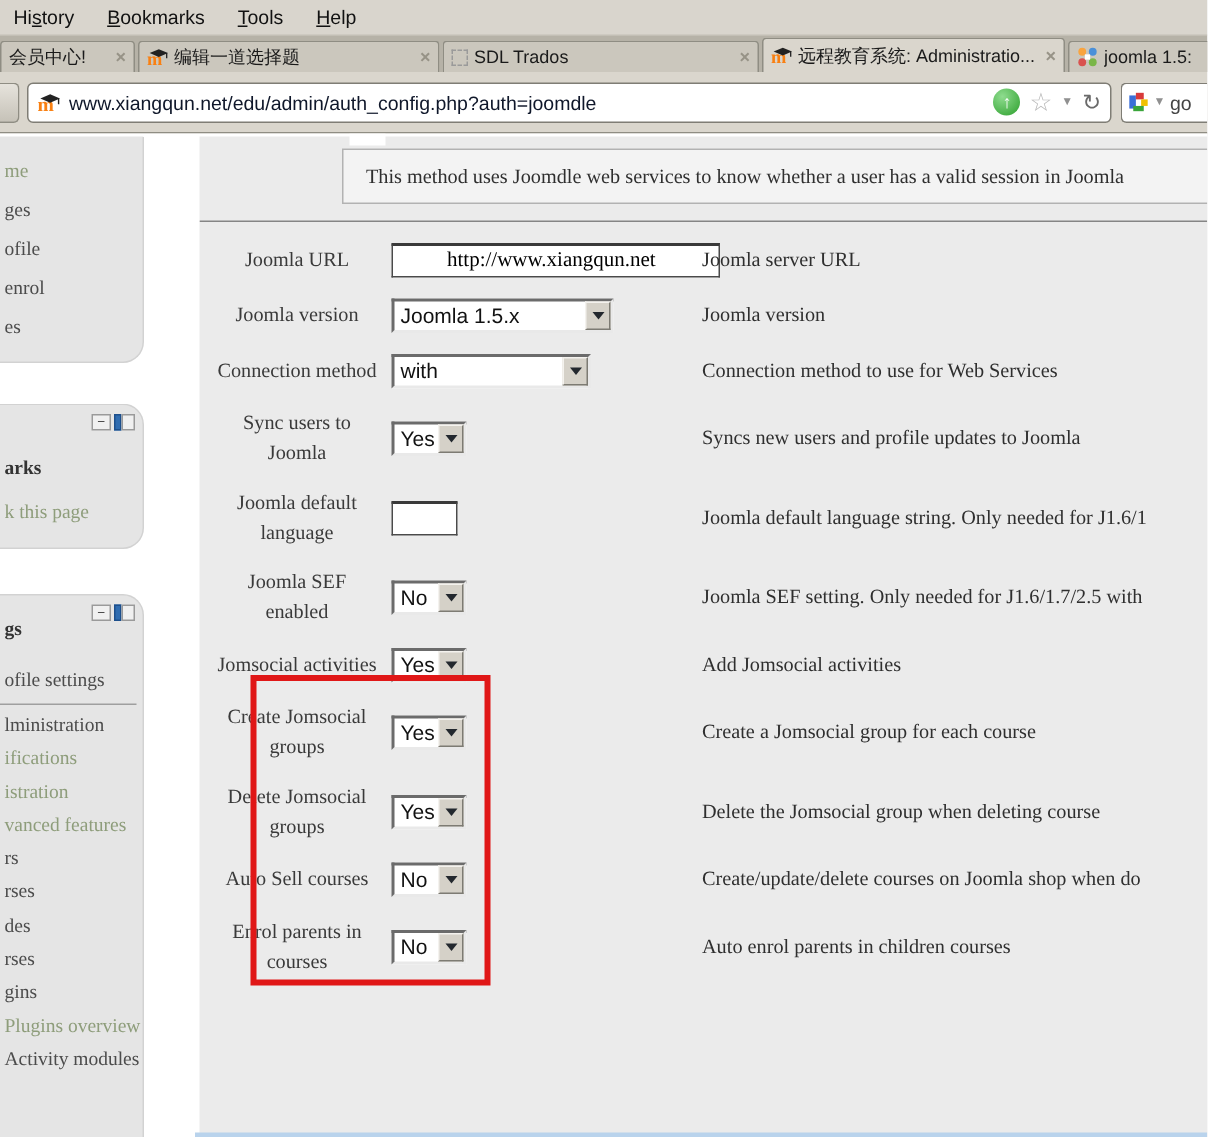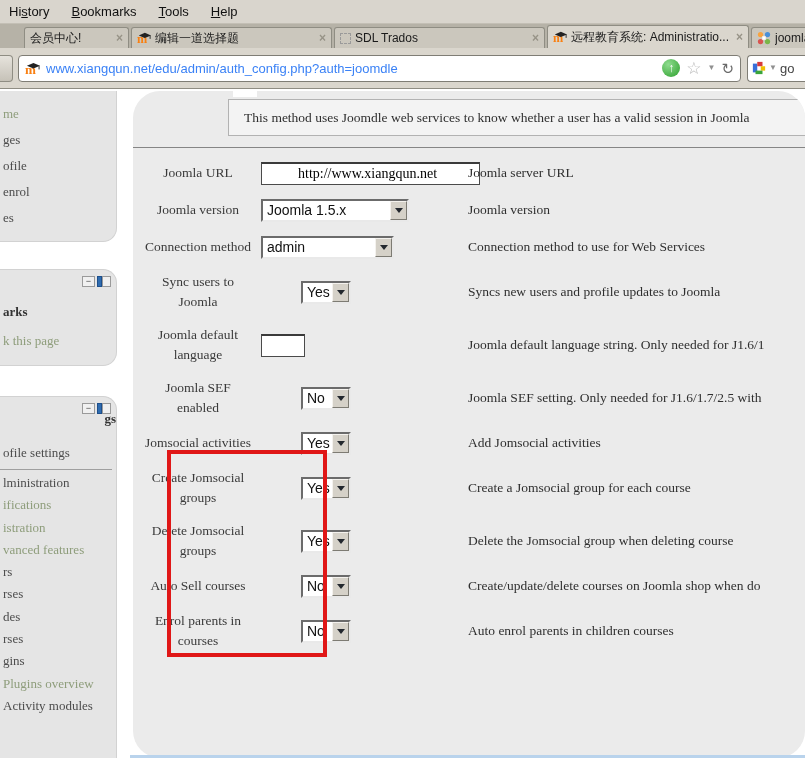--- a/index.html
+++ b/index.html
@@ -14,89 +14,89 @@
   .menu-item u{text-decoration:underline;}
 
   .tabstrip{height:24px;background:#b6b2a7;display:flex;align-items:flex-end;padding-top:2px;box-sizing:border-box;}
   .tab{box-sizing:border-box;height:21px;display:flex;align-items:center;gap:4px;padding:0 5px;
        font-family:"Liberation Sans",sans-serif;font-size:12px;color:#1a1a1a;
        background:#cbc7bd;border:1px solid #8f8d83;border-bottom:none;border-radius:3px 3px 0 0;
        margin-right:2px;overflow:hidden;white-space:nowrap;flex:0 0 auto;}
   .tab.active{background:#dad6cd;height:23px;}
   .tab-title{overflow:hidden;white-space:nowrap;flex:1;}
   .tab-close{margin-left:auto;color:#979387;font-size:12px;font-weight:bold;line-height:1;padding-left:3px;}
-  .t1{width:105px;margin-left:24px;} .t2{width:201px;} .t3{width:211px;} .t4{width:202px;} .t5{width:120px;}
+  .t1{width:90px;} .t2{width:201px;} .t3{width:211px;} .t4{width:202px;} .t5{width:120px;}
 
   .navbar{height:41px;background:#dad6cd;display:flex;align-items:center;
           border-bottom:1px solid #8f8d83;box-sizing:border-box;padding-right:0;}
   .nav-sliver{width:13px;height:27px;background:linear-gradient(#e6e3dc,#c6c2b8);
               border:1px solid #8f8d83;border-left:none;border-radius:0 4px 4px 0;margin-right:5px;box-sizing:border-box;}
   .urlbar{flex:1;height:27px;background:#fff;border:1px solid #7f7d75;border-radius:4px;
           display:flex;align-items:center;gap:6px;padding:0 6px;box-sizing:border-box;
           font-family:"Liberation Sans",sans-serif;}
-  .url-text{flex:1;font-size:13px;color:#3b82f6;overflow:hidden;white-space:nowrap;}
+  .url-text{flex:1;font-size:13px;color:#0f172a;overflow:hidden;white-space:nowrap;}
   .go-btn{width:18px;height:18px;border-radius:50%;flex:0 0 auto;
           background:radial-gradient(circle at 35% 30%,#8fdc8f,#2c9f2c);
           color:#fff;display:flex;align-items:center;justify-content:center;font-size:12px;font-weight:bold;}
   .star-icon{color:#b8b8b8;font-size:17px;line-height:1;}
   .caret-icon{color:#909090;font-size:8px;line-height:1;}
   .refresh-icon{color:#6a6a6a;font-size:15px;line-height:1;}
   .searchbox{width:58px;height:27px;margin-left:6px;background:#fff;border:1px solid #7f7d75;
              border-right:none;border-radius:4px 0 0 4px;display:flex;align-items:center;gap:3px;
              padding:0 4px;box-sizing:border-box;font-family:"Liberation Sans",sans-serif;
              font-size:13px;color:#444;overflow:hidden;}
   .ticon{display:inline-flex;flex:0 0 auto;}
   .placeholder-icon{width:11px;height:11px;border:1px dashed #9a9a9a;box-sizing:border-box;}
 
   
   .page{position:absolute;top:89px;left:0;right:0;bottom:0;background:#fff;overflow:hidden;}
   .notch{position:absolute;left:233px;top:0;width:24px;height:8px;background:#fff;z-index:3;}
 
-  .sb{position:absolute;left:0;width:117px;background:#e5e5e5;box-sizing:border-box;
+  .sb{position:absolute;left:0;width:96px;background:#e5e5e5;box-sizing:border-box;
       border:1px solid #d2d2d2;border-left:none;font-size:13px;color:#4c4c4c;}
   .sb1{top:2px;height:151px;border-top:none;border-radius:0 0 14px 0;padding-top:10px;}
   .sb2{top:180px;height:97px;border-radius:0 14px 14px 0;}
   .sb3{top:307px;height:364px;border-bottom:none;border-radius:0 14px 0 0;}
   .sb-item{line-height:26px;padding-left:3px;cursor:pointer;}
   .sb3 .sb-item{line-height:22.3px;}
   .green{color:#8e9d7b;}
   .sb-heading{font-weight:bold;color:#333;padding-left:3px;}
   .sb2 .sb-heading{padding-top:34px;}
   .sb2-link{margin-top:13px;padding-left:3px;cursor:pointer;}
-  .sb3 .sb-heading{padding-top:14px;text-align:right;}
+  .sb3 .sb-heading{padding-top:14px;}
   .sb3-first{margin-top:18px;padding-left:3px;}
   .sb3-divider{border-top:1px solid #9f9f9f;margin:8px 4px 2px 0;}
   .blk-icons{position:absolute;top:6px;right:5px;display:flex;align-items:center;}
   .icon-minus{width:13px;height:11px;border:1px solid #9a9a9a;background:#f0f0f0;box-sizing:border-box;
               font-size:9px;line-height:8px;text-align:center;color:#444;font-family:"Liberation Sans",sans-serif;}
   .icon-dock-bar{width:5px;height:11px;background:#2f6cb0;border:1px solid #1d4f8c;box-sizing:border-box;margin-left:2px;}
   .icon-dock-box{width:9px;height:11px;border:1px solid #9a9a9a;background:#f0f0f0;box-sizing:border-box;}
 
-  .content{position:absolute;left:133px;top:2px;right:0;bottom:0;background:#ebebeb;overflow:hidden;border-radius:27px;}
+  .content{position:absolute;left:133px;top:2px;right:0;bottom:0;background:#ebebeb;overflow:hidden;}
   .infobox{margin:8px 0 0 95px;width:700px;height:37px;box-sizing:border-box;
            border:1px solid #b2b2b2;background:#f3f3f3;display:flex;align-items:center;
            padding-left:15px;font-size:13.5px;color:#2f2f2f;white-space:nowrap;}
   .hrline{border:none;border-top:1px solid #858585;margin:11px 0 0 0;}
   .form{margin-top:13px;}
   .frow{display:flex;align-items:center;margin-bottom:13px;min-height:24px;}
   .flabel{width:110px;margin-left:10px;text-align:center;font-size:13.5px;color:#3a3a3a;line-height:20px;}
   .fctrl{width:202px;margin-left:8px;display:flex;align-items:center;}
   .fdesc{flex:1;padding-left:5px;font-size:13.5px;color:#2f2f2f;white-space:nowrap;overflow:hidden;}
 
   .tinput{height:18px;border:1px solid #4a4a4a;border-top:2px solid #3a3a3a;background:#fff;
           padding:1px 3px;font-family:"Liberation Serif",serif;font-size:14px;color:#000;}
   .w-url{width:188px;padding-left:36px;} .w-lang{width:36px;}
   .fselect{box-sizing:border-box;height:23px;background:#fff;border:2px solid;
            border-color:#6b6b6b #e9e9e9 #e9e9e9 #6b6b6b;display:flex;align-items:center;
            font-family:"Liberation Sans",sans-serif;font-size:14px;color:#111;cursor:default;}
   .sel-val{flex:1;padding-left:4px;overflow:hidden;white-space:nowrap;}
   .sel-btn{width:17px;align-self:stretch;background:#d5d1c8;border:1px solid;flex:0 0 auto;
            border-color:#f4f2ee #7d7b73 #7d7b73 #f4f2ee;display:flex;align-items:center;justify-content:center;box-sizing:border-box;}
   .sel-btn::after{content:"";border:4px solid transparent;border-top:5px solid #23282e;margin-top:5px;}
-  .w-ver{width:148px;} .w-conn{width:133px;} .w-yn{width:50px;margin-left:40px;}
+  .w-ver{width:148px;} .w-conn{width:133px;} .w-yn{width:50px;}
 
   .red-annotation{position:absolute;left:167px;top:361px;width:160px;height:207px;
                   border:4px solid #e01717;box-sizing:border-box;z-index:5;pointer-events:none;}
   .blue-line{position:absolute;left:130px;right:0;bottom:0;height:3px;background:#b9d3ec;z-index:4;}
 </style>
 </head>
 <body>
 
 <div class="screen">
 
@@ -251,21 +251,21 @@
               <span class="sel-btn"></span>
             </div>
           </div>
           <div class="fdesc">Joomla version</div>
         </div>
 
         <div class="frow">
           <div class="flabel">Connection method</div>
           <div class="fctrl">
             <div class="fselect w-conn">
-              <span class="sel-val">admin</span>
+              <span class="sel-val">with</span>
               <span class="sel-btn"></span>
             </div>
           </div>
           <div class="fdesc">Connection method to use for Web Services</div>
         </div>
 
         <div class="frow">
           <div class="flabel">Sync users to Joomla</div>
           <div class="fctrl">
             <div class="fselect w-yn">

